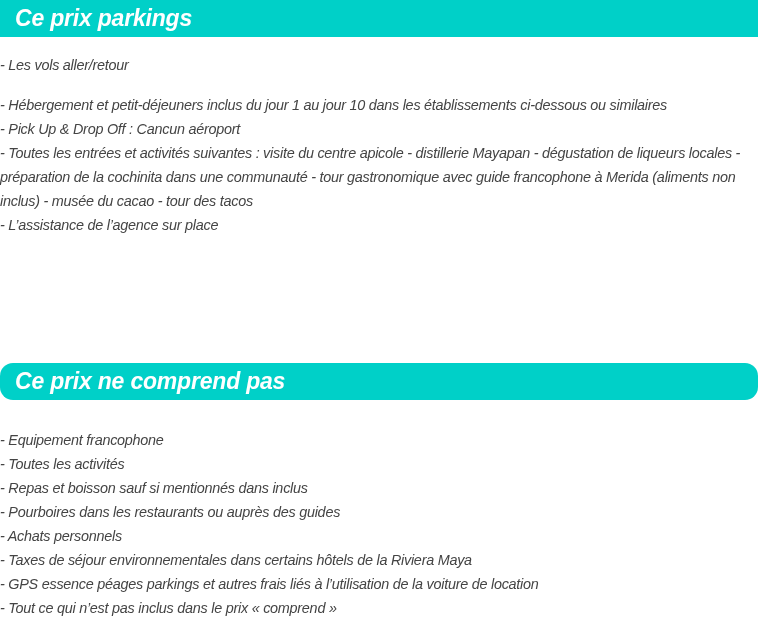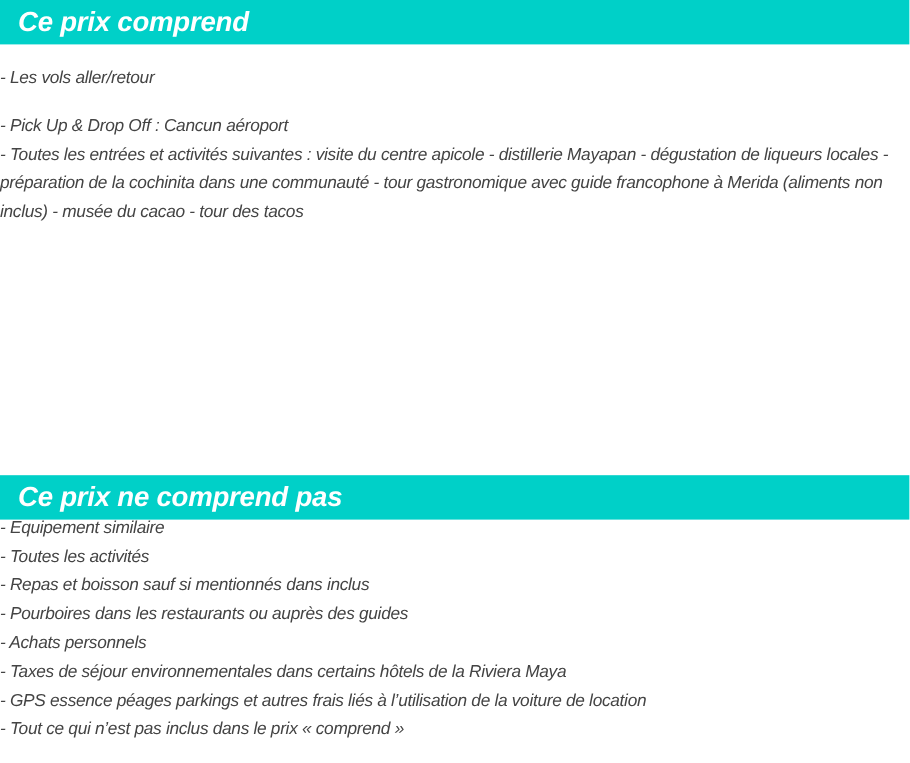--- a/index.html
+++ b/index.html
@@ -26,21 +26,21 @@
     .section-header h2 {
       margin: 0;
       color: #ffffff;
       font-style: italic;
       font-weight: bold;
       font-size: 23px;
       line-height: 37px;
       letter-spacing: -0.2px;
     }
     #header-included { top: 0; }
-    #header-excluded { top: 396px; }
+    #header-excluded { top: 363px; border-radius: 13px; }
 
     .item-list {
       position: absolute;
       left: 0;
       width: 758px;
       margin: 0;
       padding: 0;
       list-style: none;
     }
     .item-list li {
@@ -54,38 +54,40 @@
       white-space: normal;
     }
     #list-included-1 { top: 53px; }
     #list-included-2 { top: 93px; }
     #list-excluded { top: 428px; }
   </style>
 </head>
 <body>
 
 <div class="section-header" id="header-included">
-  <h2>Ce prix comprend</h2>
+  <h2>Ce prix parkings</h2>
 </div>
 
 <ul class="item-list" id="list-included-1">
   <li>- Les vols aller/retour</li>
 </ul>
 
 <ul class="item-list" id="list-included-2">
+  <li>- Hébergement et petit-déjeuners inclus du jour 1 au jour 10 dans les établissements ci-dessous ou similaires</li>
   <li>- Pick Up &amp; Drop Off : Cancun aéroport</li>
   <li>- Toutes les entrées et activités suivantes : visite du centre apicole - distillerie Mayapan - dégustation de liqueurs locales - préparation de la cochinita dans une communauté - tour gastronomique avec guide francophone à Merida (aliments non inclus) - musée du cacao - tour des tacos</li>
+  <li>- L’assistance de l’agence sur place</li>
 </ul>
 
 <div class="section-header" id="header-excluded">
   <h2>Ce prix ne comprend pas</h2>
 </div>
 
 <ul class="item-list" id="list-excluded">
-  <li>- Equipement similaire</li>
+  <li>- Equipement francophone</li>
   <li>- Toutes les activités</li>
   <li>- Repas et boisson sauf si mentionnés dans inclus</li>
   <li>- Pourboires dans les restaurants ou auprès des guides</li>
   <li>- Achats personnels</li>
   <li>- Taxes de séjour environnementales dans certains hôtels de la Riviera Maya</li>
   <li>- GPS essence péages parkings et autres frais liés à l’utilisation de la voiture de location</li>
   <li>- Tout ce qui n’est pas inclus dans le prix « comprend »</li>
 </ul>
 
 </body></html>

